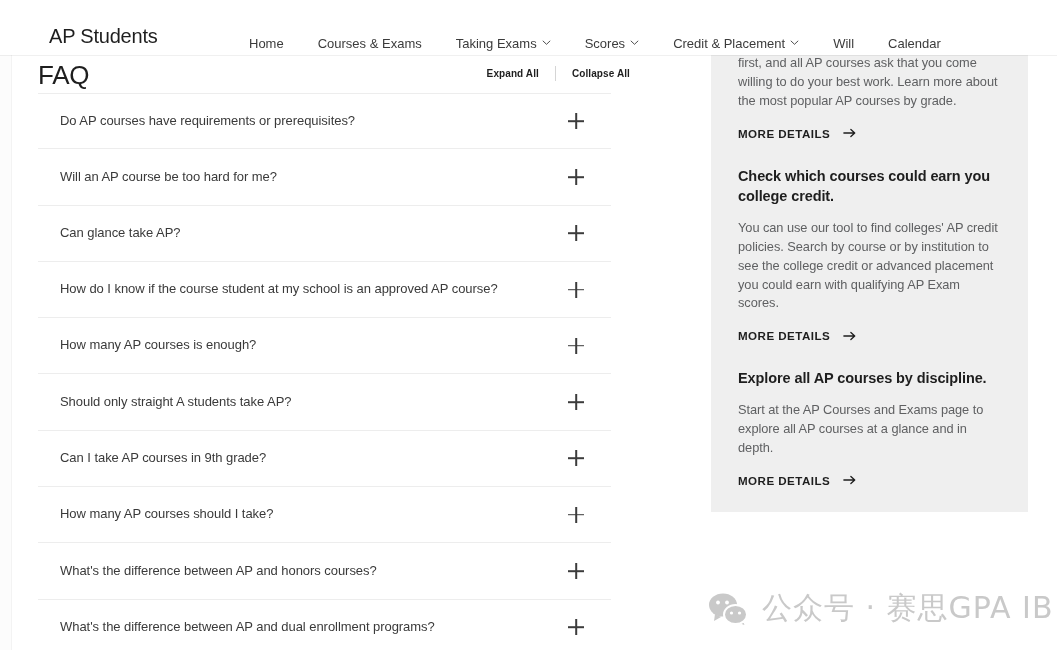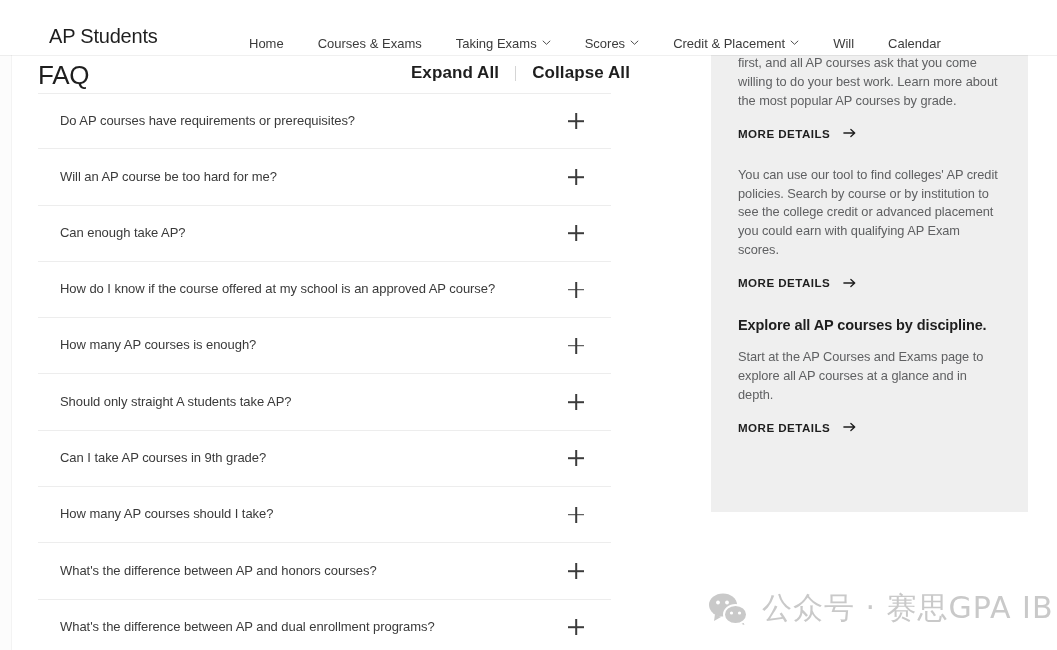--- a/index.html
+++ b/index.html
@@ -125,21 +125,21 @@
     position: absolute;
     right: 14px;
     top: 5px;
     display: flex;
     align-items: center;
     gap: 0;
     height: 16px;
   }
 
   .tool-link {
-    font-size: 17px;
+    font-size: 10px;
     font-weight: 700;
     color: #1e1e1e;
     letter-spacing: 0.1px;
     cursor: pointer;
     padding: 0 16px;
     white-space: nowrap;
   }
 
   .tool-sep {
     width: 1px;
@@ -288,25 +288,25 @@
   <div class="accordion">
     <div class="acc-row">
       <span class="acc-q">Do AP courses have requirements or prerequisites?</span>
       <span class="acc-plus"></span>
     </div>
     <div class="acc-row">
       <span class="acc-q">Will an AP course be too hard for me?</span>
       <span class="acc-plus"></span>
     </div>
     <div class="acc-row">
-      <span class="acc-q">Can enough take AP?</span>
-      <span class="acc-plus"></span>
-    </div>
-    <div class="acc-row">
-      <span class="acc-q">How do I know if the course offered at my school is an approved AP course?</span>
+      <span class="acc-q">Can glance take AP?</span>
+      <span class="acc-plus"></span>
+    </div>
+    <div class="acc-row">
+      <span class="acc-q">How do I know if the course student at my school is an approved AP course?</span>
       <span class="acc-plus"></span>
     </div>
     <div class="acc-row">
       <span class="acc-q">How many AP courses is enough?</span>
       <span class="acc-plus"></span>
     </div>
     <div class="acc-row">
       <span class="acc-q">Should only straight A students take AP?</span>
       <span class="acc-plus"></span>
     </div>
@@ -336,20 +336,21 @@
         <span>MORE DETAILS</span>
         <span class="arrow-ico">
           <svg viewBox="0 0 16 12" width="14" height="12" aria-hidden="true">
             <path d="M1 6 H13 M9 2 L13.4 6 L9 10" fill="none" stroke="#1e1e1e" stroke-width="1.5" stroke-linecap="round" stroke-linejoin="round"></path>
           </svg>
         </span>
       </span>
     </div>
 
     <div class="side-card">
+      <h3 class="side-h">Check which courses could earn you college credit.</h3>
       <p class="side-p">You can use our tool to find colleges' AP credit policies. Search by course or by institution to see the college credit or advanced placement you could earn with qualifying AP Exam scores.</p>
       <span class="side-more">
         <span>MORE DETAILS</span>
         <span class="arrow-ico">
           <svg viewBox="0 0 16 12" width="14" height="12" aria-hidden="true">
             <path d="M1 6 H13 M9 2 L13.4 6 L9 10" fill="none" stroke="#1e1e1e" stroke-width="1.5" stroke-linecap="round" stroke-linejoin="round"></path>
           </svg>
         </span>
       </span>
     </div>

